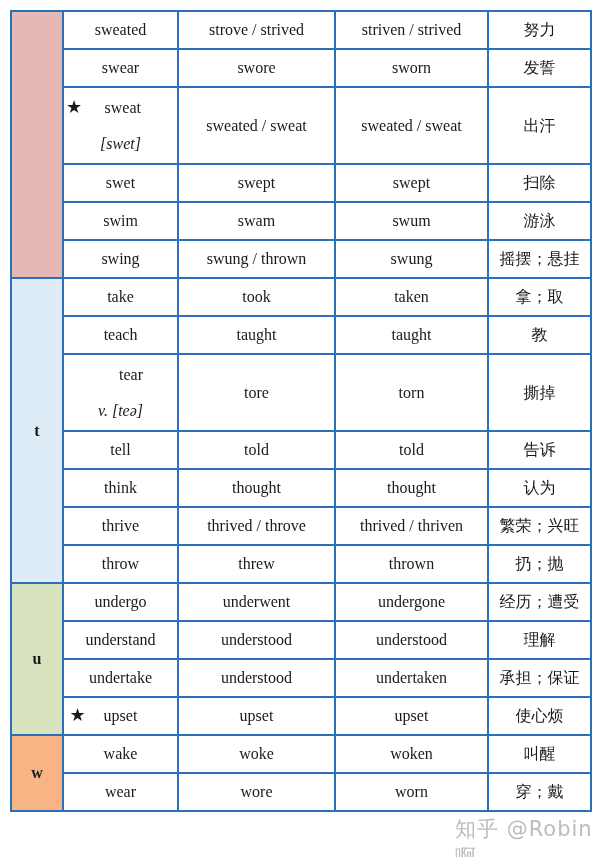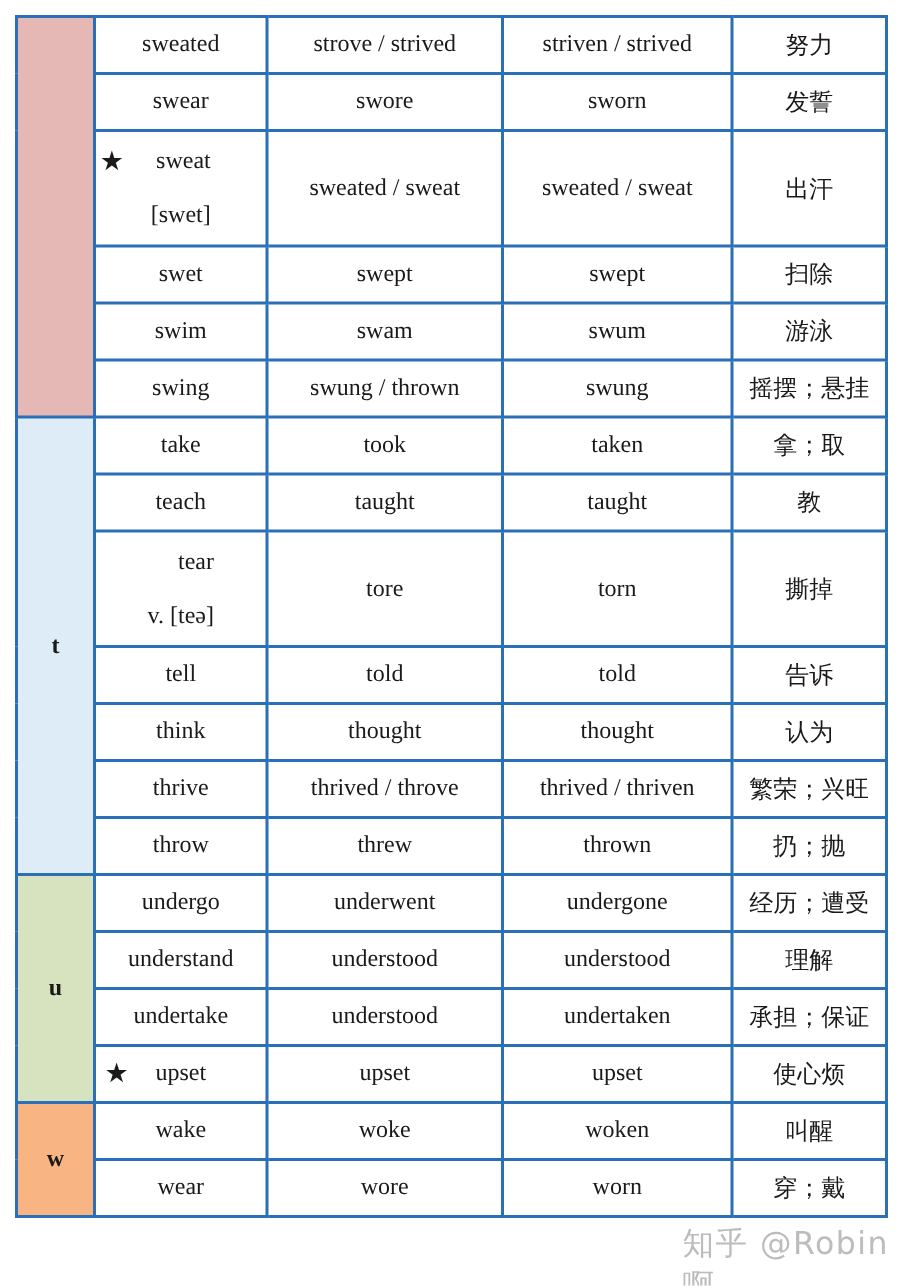--- a/index.html
+++ b/index.html
@@ -10,21 +10,21 @@
   table.verbs td { border: 2px solid #2a6fb8; text-align: center; vertical-align: middle;
                    font-size: 16px; padding: 0; line-height: 1; }
   col.c0 { width: 52px; } col.c1 { width: 115px; } col.c2 { width: 157px; }
   col.c3 { width: 153px; } col.c4 { width: 103px; }
   tr.r1 td { height: 36px; }
   tr.r2 td { height: 75px; }
   td.letter { font-weight: bold; font-size: 16px; }
   td.cn { font-family: "DejaVu Sans", sans-serif; font-size: 15px; margin-top: 12px; }
   .base-wrap { display: inline-block; text-align: center; position: relative; }
   .base-line { display: block; text-align: right; }
-  .base-line + .base-line { margin-top: 20px; }
+  .base-line + .base-line { margin-top: 20px; font-style: italic; }
   .star { position: absolute; left: -34px; top: -2px; font-size: 18px; }
   .star-cell { position: relative; }
   .watermark { position: absolute; left: 455px; top: 815px; font-family: "DejaVu Sans", sans-serif;
                font-size: 21px; color: rgba(160,160,160,0.7); pointer-events: none; letter-spacing: 1px; }
 </style>
 </head>
 <body>
 
 <table class="verbs">
   <colgroup>

